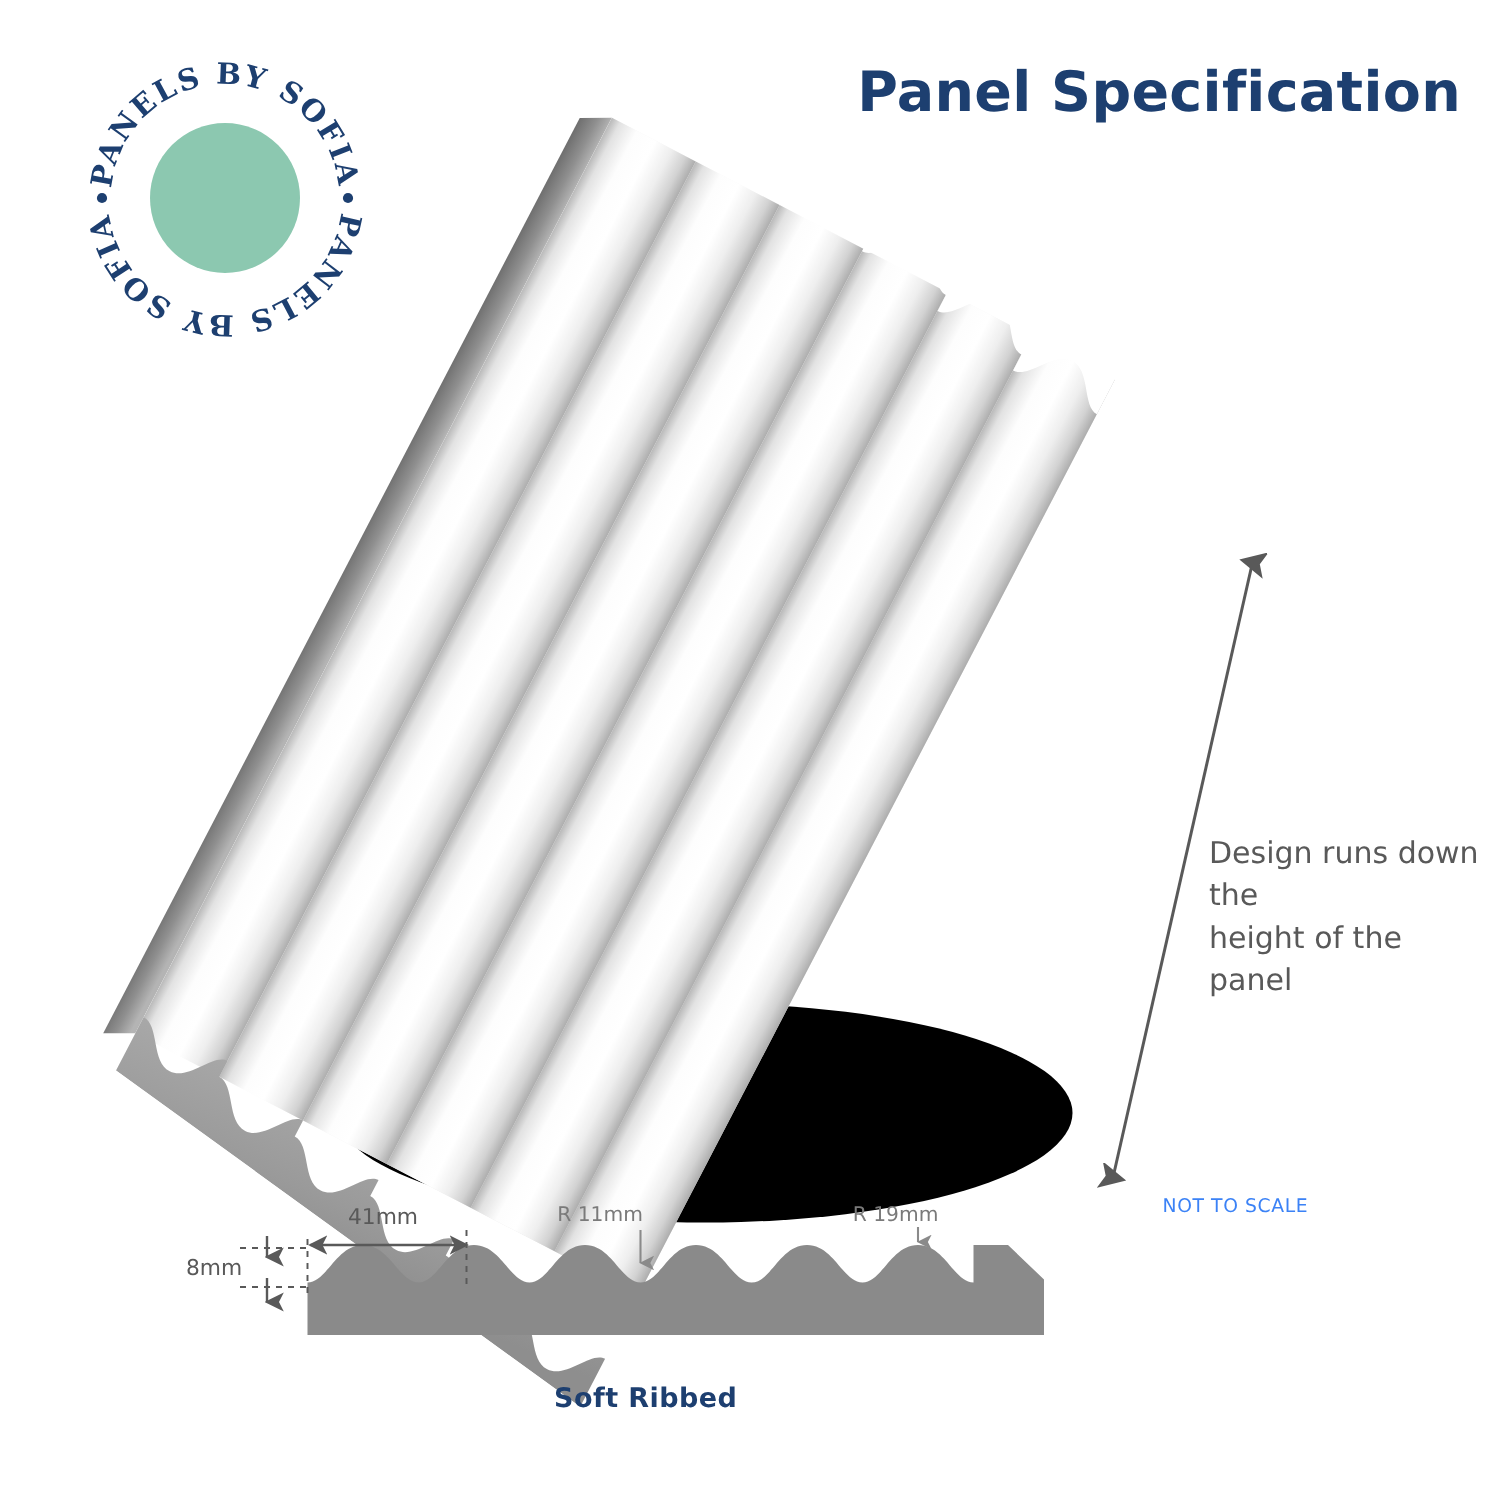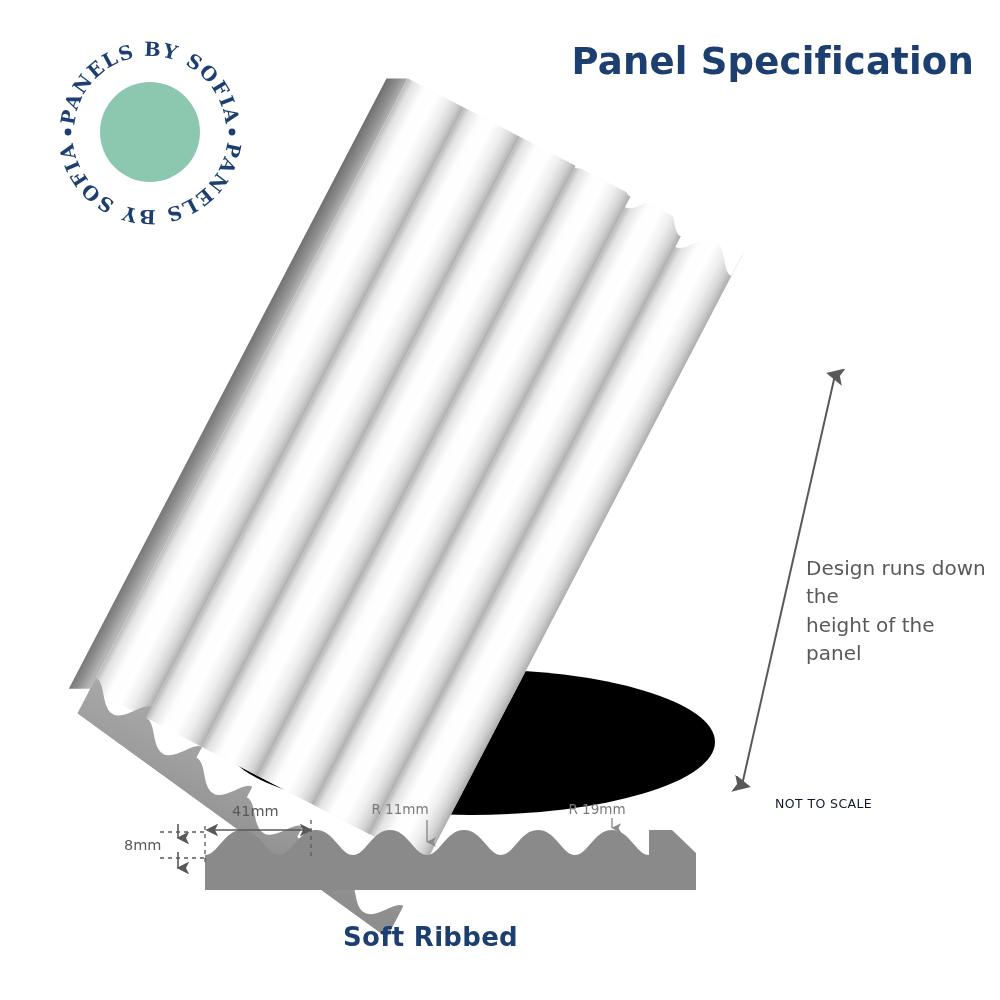--- a/index.html
+++ b/index.html
@@ -62,21 +62,21 @@
     line-height: 1.42;
     color: #595959;
     font-family: "DejaVu Sans", "Liberation Sans", sans-serif;
   }
   #not-to-scale {
     position: absolute;
     left: 775px;
     top: 796px;
     font-size: 12.5px;
     letter-spacing: 0.4px;
-    color: #0f172a;
+    color: #3b82f6;
     white-space: nowrap;
     font-family: "DejaVu Sans", "Liberation Sans", sans-serif;
   }
 
   
   #cross-section {
     position: absolute;
     left: 0;
     top: 790px;
     width: 1000px;
@@ -96,21 +96,21 @@
   }
 
   
   #caption {
     position: absolute;
     left: 0;
     top: 922px;
     width: 861px;
     text-align: center;
     font-family: "DejaVu Sans", "Liberation Sans", sans-serif;
-    font-size: 26px;
+    font-size: 18px;
     font-weight: bold;
     letter-spacing: 0.3px;
     color: #1d3f70;
   }
 </style>
 </head>
 <body>
 
 <div id="sheet">
 

